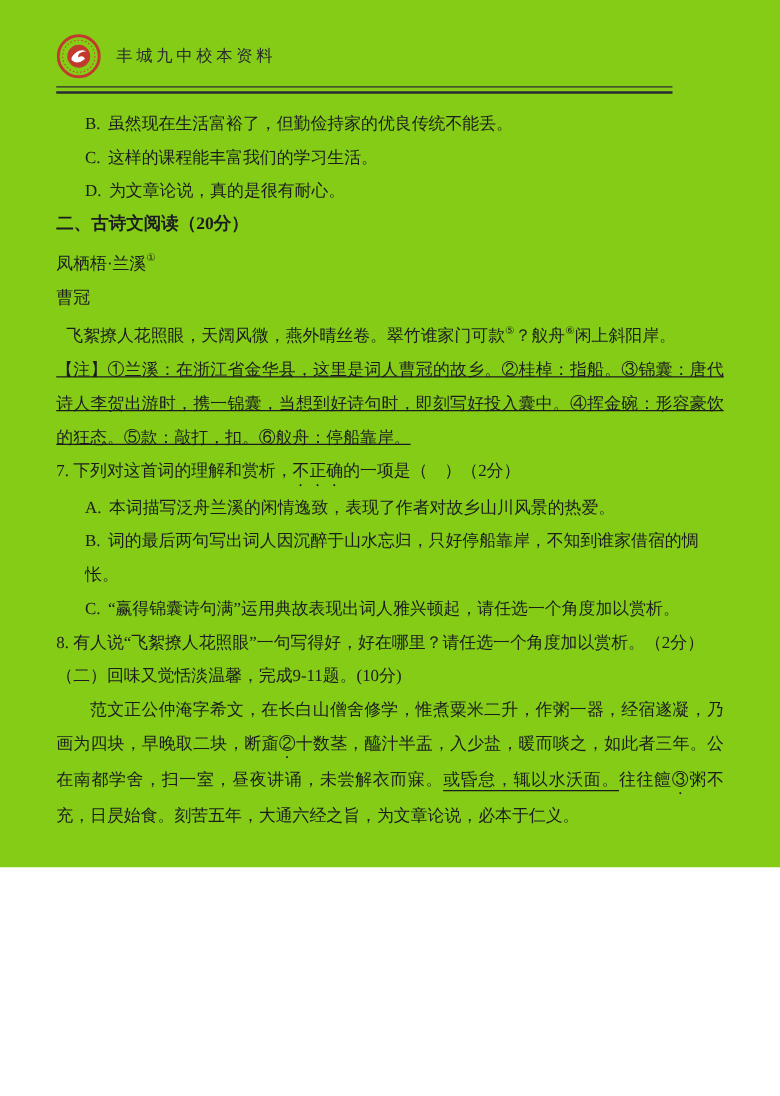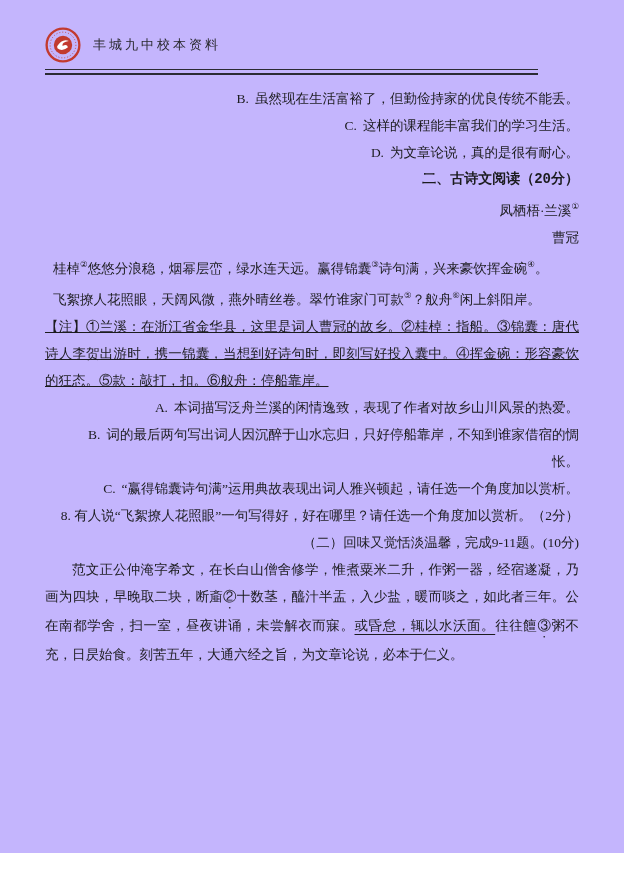--- a/index.html
+++ b/index.html
@@ -1,36 +1,36 @@
 <!DOCTYPE html>
 <html><head>
 <meta charset="utf-8">
 <style>
   html,body{margin:0;padding:0;background:#ffffff;}
   .page{
     position:relative;
-    width:624px;height:853px;
+    width:624px;height:694px;
     margin:0 auto;
-    background:#c4b5fd;
+    background:#84cc16;
     font-family:"Liberation Serif","DejaVu Serif",serif;
     color:#1c1c1f;
     overflow:hidden;
   }
   .inner{padding:26px 45px 0 45px;}
   
   .hdr-row{display:flex;align-items:center;gap:12px;height:38px;}
   .logo{width:36px;height:36px;flex:0 0 auto;}
   .hdr-title{font-size:13px;letter-spacing:3px;color:#2a2a30;}
   .hdr-rule{width:493px;height:3px;border-top:1.5px solid #2b2b33;border-bottom:2px solid #2b2b33;margin-top:5px;}
   
   .content{margin-top:10px;font-size:13.5px;line-height:27px;}
-  p{margin:0;text-align:right;}
+  p{margin:0;}
   .opt{padding-left:23px;}
-  .heading{font-weight:bold;font-size:14px;font-family:Liberation Mono, monospace;}
-  .center{text-align:right;}
+  .heading{font-weight:bold;font-size:14px;}
+  .center{text-align:left;}
   .poemline{padding-left:8px;text-align:justify;}
   .just{text-align:justify;}
   .indent{text-indent:2em;}
   .notes{text-align:justify;text-decoration:underline;}
   
   .u{text-decoration:underline;text-underline-offset:4px;text-decoration-thickness:1px;}
   .sup{font-size:8.5px;vertical-align:6px;letter-spacing:0;}
   .emdot{
     -webkit-text-emphasis:filled dot #1c1c1f;
     -webkit-text-emphasis-position:under right;
@@ -58,25 +58,25 @@
 
     <div class="content">
       <p class="opt"><span class="lbl">B.</span><span>虽然现在生活富裕了，但勤俭持家的优良传统不能丢。</span></p>
       <p class="opt"><span class="lbl">C.</span><span>这样的课程能丰富我们的学习生活。</span></p>
       <p class="opt"><span class="lbl">D.</span><span>为文章论说，真的是很有耐心。</span></p>
 
       <p class="heading">二、古诗文阅读（20分）</p>
 
       <p class="center"><span>凤栖梧·兰溪</span><span class="sup">①</span></p>
       <p class="center">曹冠</p>
-      <p class="poemline"><span>桂棹</span><span class="sup">②</span><span>悠悠分浪稳，烟幂层峦，绿水连天远。赢得锦囊</span><span class="sup">③</span><span>诗句满，兴来豪饮挥金碗</span><span class="sup">④</span><span>。</span></p>
       <p class="poemline"><span>飞絮撩人花照眼，天阔风微，燕外晴丝卷。翠竹谁家门可款</span><span class="sup">⑤</span><span>？舣舟</span><span class="sup">⑥</span><span>闲上斜阳岸。</span></p>
 
       <p class="notes">【注】①兰溪：在浙江省金华县，这里是词人曹冠的故乡。②桂棹：指船。③锦囊：唐代诗人李贺出游时，携一锦囊，当想到好诗句时，即刻写好投入囊中。④挥金碗：形容豪饮的狂态。⑤款：敲打，扣。⑥舣舟：停船靠岸。</p>
 
+      <p><span>7. 下列对这首词的理解和赏析，</span><span class="emdot">不正确</span><span>的一项是（　）（2分）</span></p>
       <p class="opt"><span class="lbl">A.</span><span>本词描写泛舟兰溪的闲情逸致，表现了作者对故乡山川风景的热爱。</span></p>
       <p class="opt"><span class="lbl">B.</span><span>词的最后两句写出词人因沉醉于山水忘归，只好停船靠岸，不知到谁家借宿的惆怅。</span></p>
       <p class="opt"><span class="lbl">C.</span><span>“赢得锦囊诗句满”运用典故表现出词人雅兴顿起，请任选一个角度加以赏析。</span></p>
 
       <p>8. 有人说“飞絮撩人花照眼”一句写得好，好在哪里？请任选一个角度加以赏析。（2分）</p>
 
       <p>（二）回味又觉恬淡温馨，完成9-11题。(10分)</p>
 
       <p class="just indent"><span>范文正公仲淹字希文，在长白山僧舍修学，惟煮粟米二升，作粥一器，经宿遂凝，乃画为四块，早晚取二块，断齑</span><span class="emdot">②</span><span>十数茎，醯汁半盂，入少盐，暖而啖之，如此者三年。公在南都学舍，扫一室，昼夜讲诵，未尝解衣而寐。</span><span class="u">或昏怠，辄以水沃面。</span><span>往往饘</span><span class="emdot">③</span><span>粥不充，日昃始食。刻苦五年，大通六经之旨，为文章论说，必本于仁义。</span></p>
 

